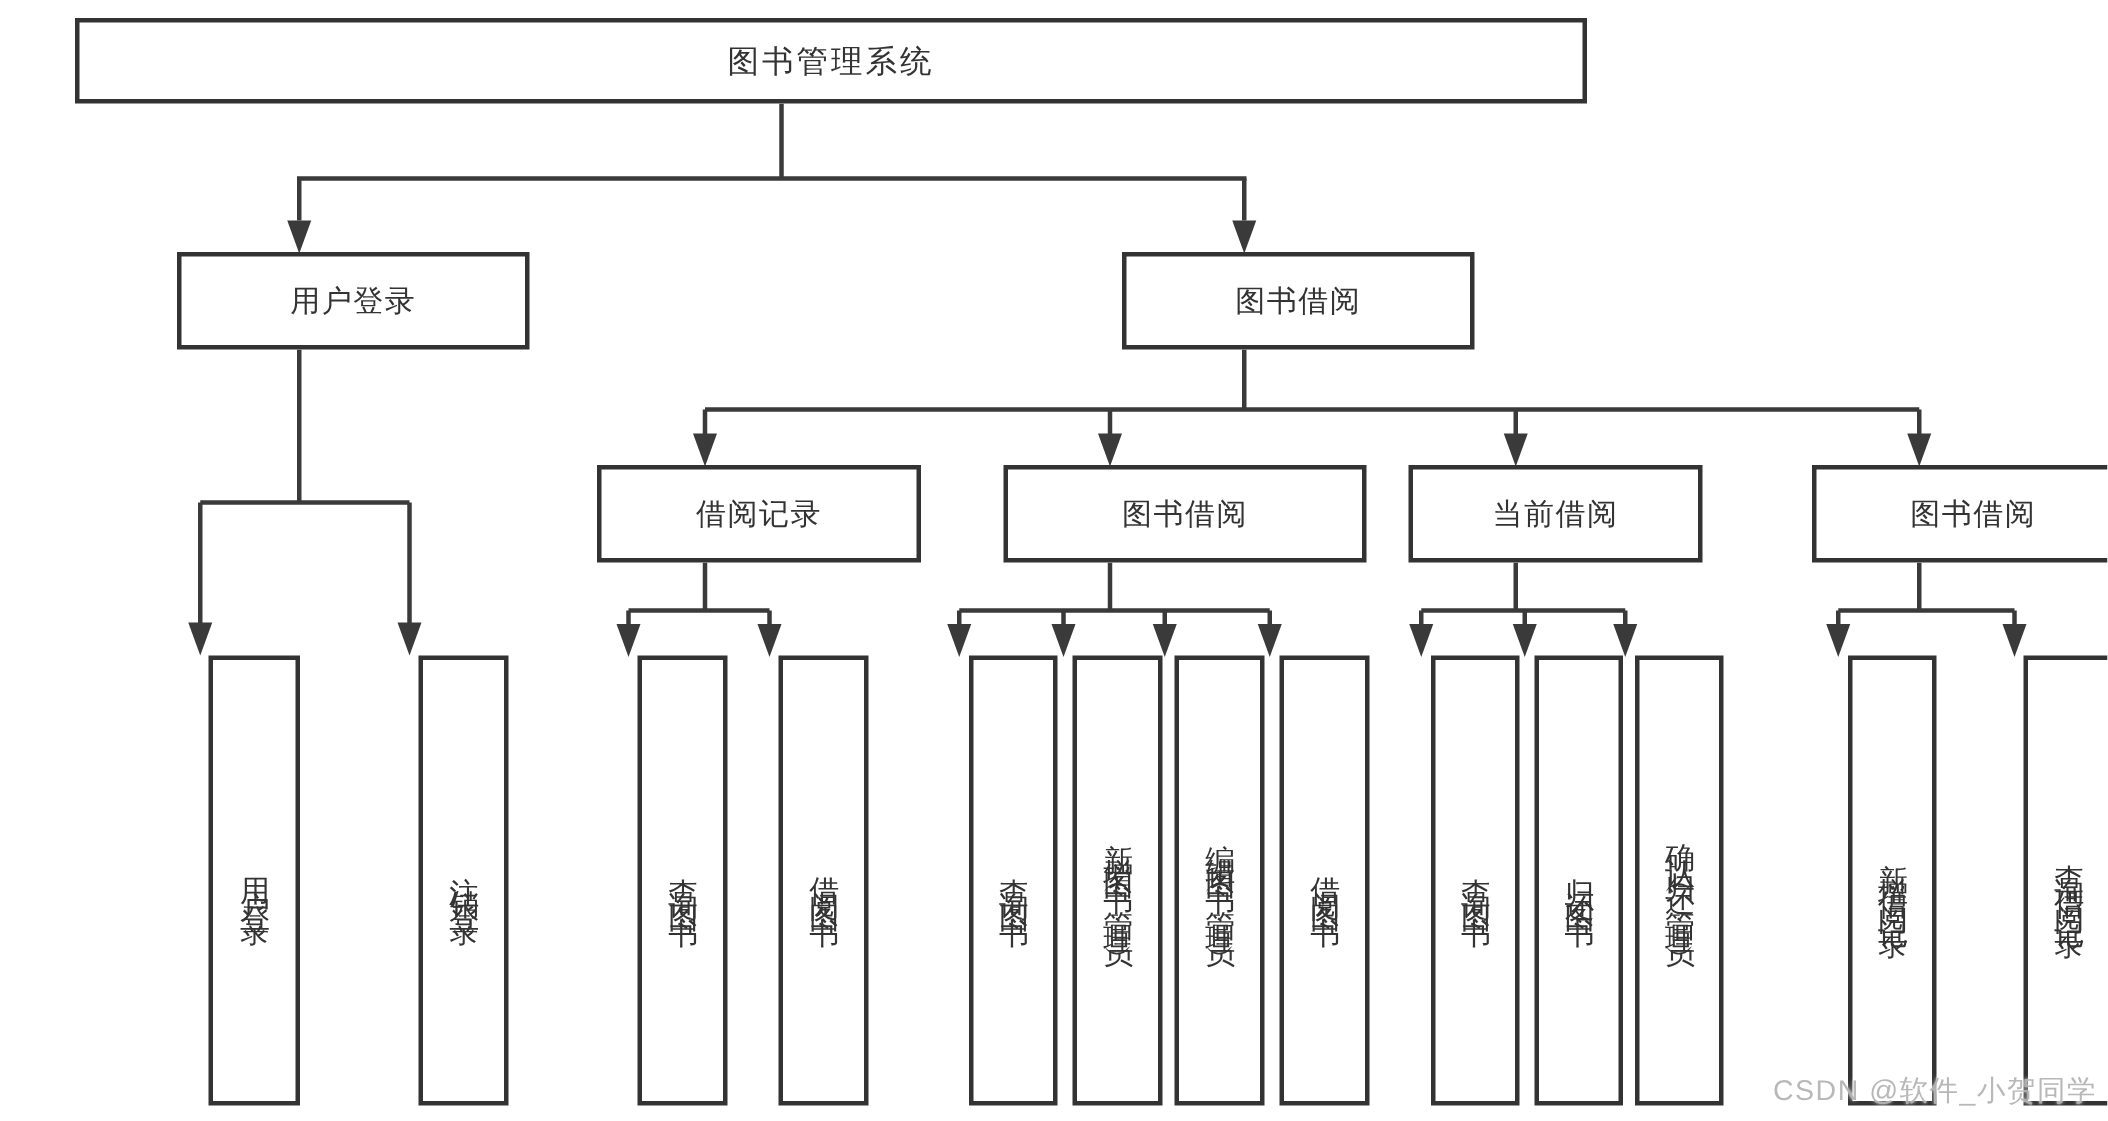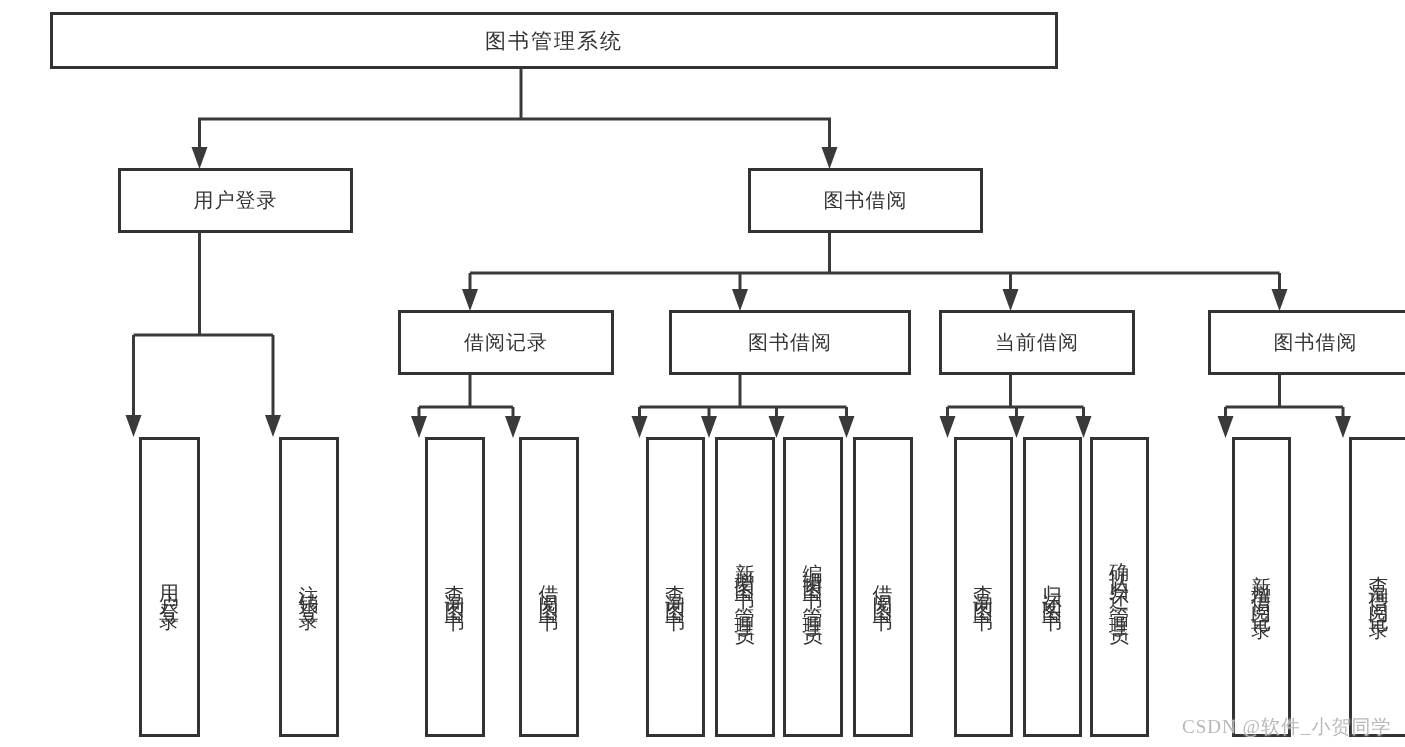--- a/index.html
+++ b/index.html
@@ -50,21 +50,20 @@
   .watermark{
     position:absolute;
     left:1182px;top:714px;
     z-index:6;
     font-size:19px;
     letter-spacing:1px;
     color:var(--watermark);
     text-shadow:0 0 3px rgba(255,255,255,.95),0 0 1px rgba(255,255,255,.9);
     white-space:nowrap;
     opacity:.95;
-    font-family:Liberation Serif, serif;
   }
 </style>
 </head>
 <body>
 
 <div class="stage">
 
   <svg class="connectors" width="1405" height="747" viewBox="0 0 1405 747">
     <g>
       <path d="M521 69 V119"></path>

